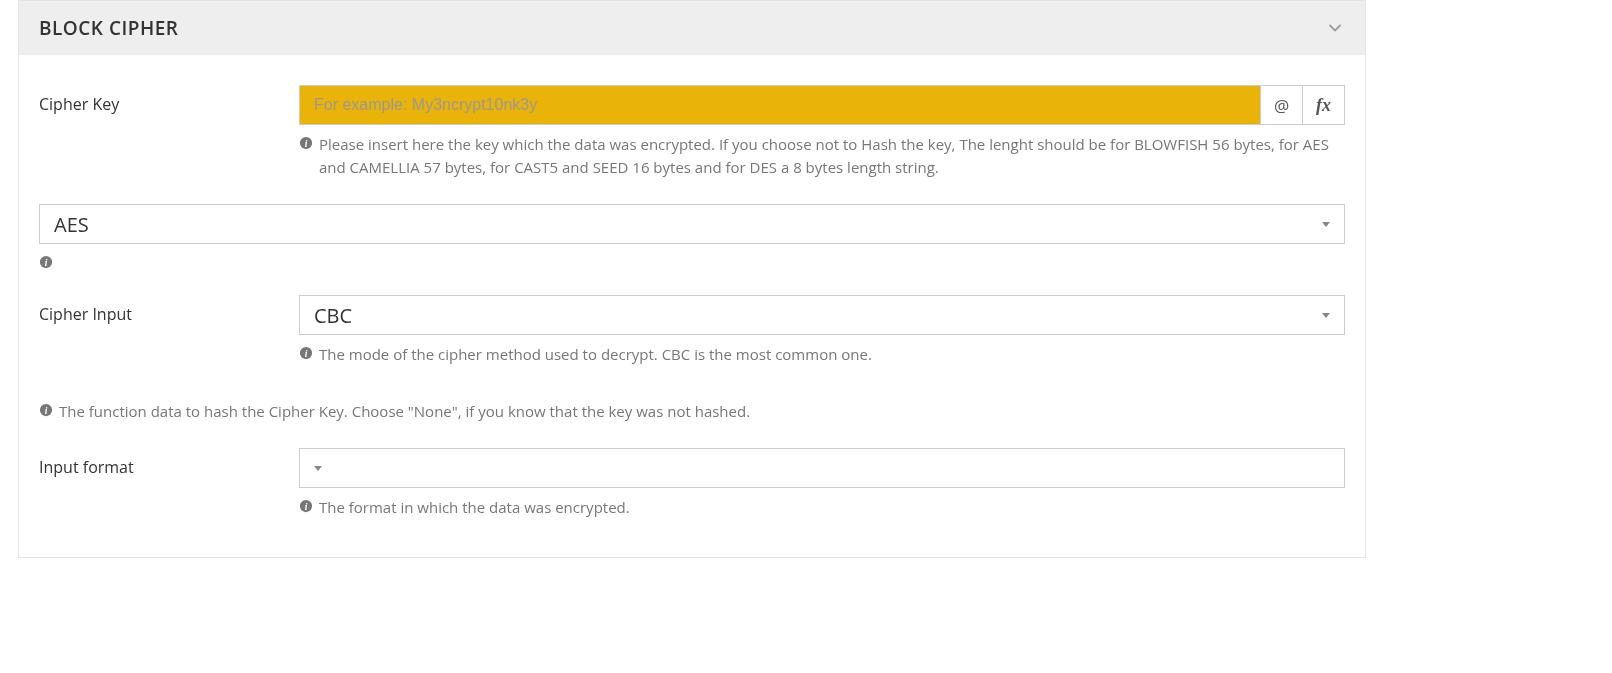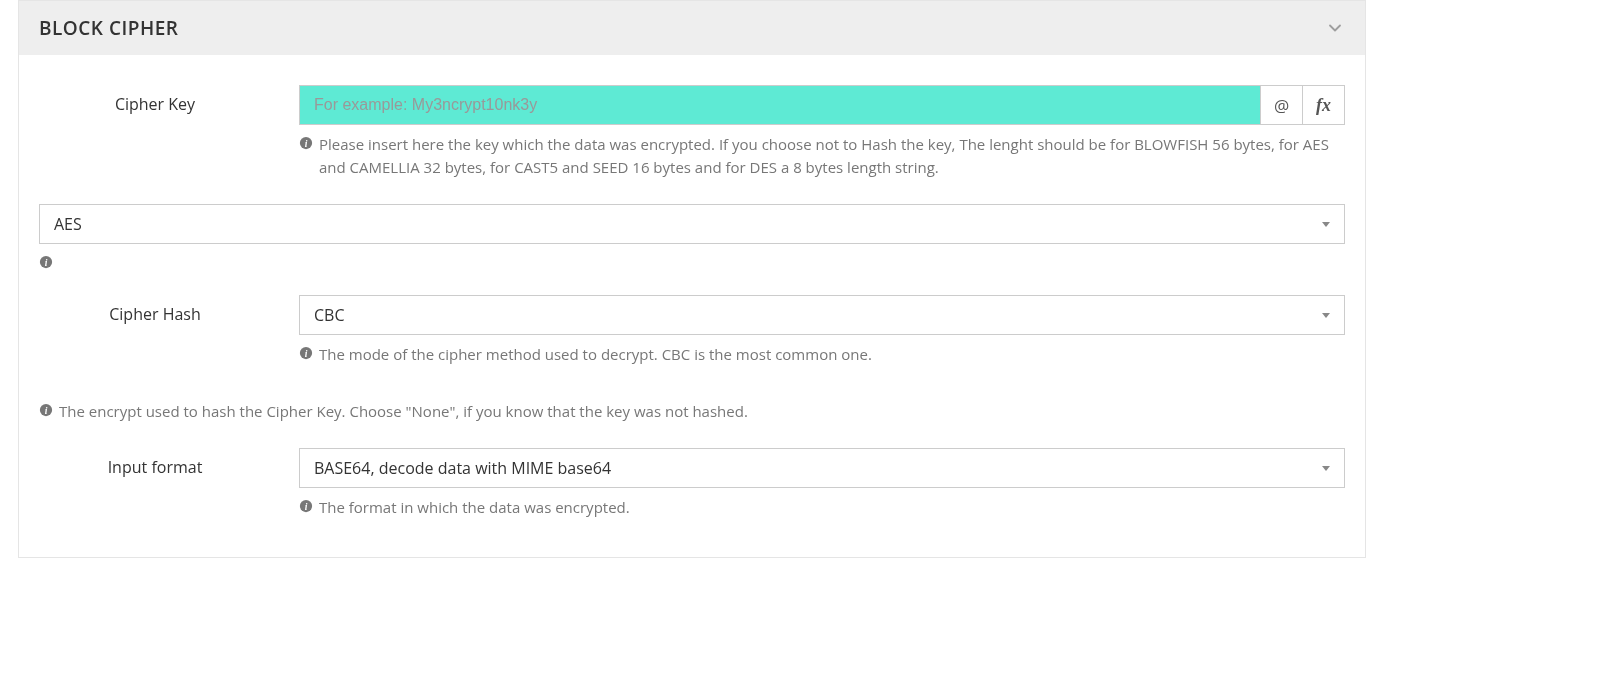--- a/index.html
+++ b/index.html
@@ -39,21 +39,21 @@
   }
   .form-row {
     display: flex;
     align-items: flex-start;
     margin-bottom: 26px;
   }
   .form-row:last-child { margin-bottom: 8px; }
   .form-label {
     width: 260px;
     min-width: 260px;
-    text-align: center;
+    text-align: left;
     padding-right: 28px;
     padding-top: 8px;
     color: #333;
     font-size: 16px;
   }
   .form-control-wrap {
     flex: 1;
     min-width: 0;
   }
   .input-group {
@@ -61,21 +61,21 @@
     width: 100%;
   }
   .text-input {
     flex: 1;
     height: 40px;
     border: 1px solid #cccccc;
     padding: 16px 14px;
     font-size: 16px;
     color: #555;
     outline: none;
-    background: #5eead4;
+    background: #eab308;
   }
   .text-input::placeholder { color: #999; }
   .addon-btn {
     width: 42px;
     height: 40px;
     border: 1px solid #cccccc;
     border-left: none;
     background: #ffffff;
     display: flex;
     align-items: center;
@@ -88,21 +88,21 @@
     font-family: "Times New Roman", serif;
     font-style: italic;
     font-size: 18px;
     font-weight: bold;
   }
   .select {
     width: 100%;
     height: 40px;
     border: 1px solid #cccccc;
     background: #ffffff;
-    font-size: 16px;
+    font-size: 20px;
     color: #333;
     display: flex;
     align-items: center;
     justify-content: space-between;
     padding: 0 14px;
     cursor: pointer;
   }
   .select .caret {
     width: 0; height: 0;
     border-left: 4px solid transparent;
@@ -153,21 +153,21 @@
               <span>fx</span>
             </div>
           </div>
           <div class="help">
             <span class="info-icon">
               <svg width="14" height="14" viewBox="0 0 16 16">
                   <circle cx="8" cy="8" r="7" fill="#777"></circle>
                   <text x="8" y="12" text-anchor="middle" font-size="11" font-family="Georgia, serif" font-style="italic" font-weight="bold" fill="#fff">i</text>
                 </svg>
             </span>
-            <span>Please insert here the key which the data was encrypted. If you choose not to Hash the key, The lenght should be for BLOWFISH 56 bytes, for AES and CAMELLIA 32 bytes, for CAST5 and SEED 16 bytes and for DES a 8 bytes length string.</span>
+            <span>Please insert here the key which the data was encrypted. If you choose not to Hash the key, The lenght should be for BLOWFISH 56 bytes, for AES and CAMELLIA 57 bytes, for CAST5 and SEED 16 bytes and for DES a 8 bytes length string.</span>
           </div>
         </div>
       </div>
 
       <div class="form-row">
         <div class="form-control-wrap">
           <div class="select">
             <span>AES</span>
             <span class="caret"></span>
           </div>
@@ -176,21 +176,21 @@
               <svg width="14" height="14" viewBox="0 0 16 16">
                   <circle cx="8" cy="8" r="7" fill="#777"></circle>
                   <text x="8" y="12" text-anchor="middle" font-size="11" font-family="Georgia, serif" font-style="italic" font-weight="bold" fill="#fff">i</text>
                 </svg>
             </span>
           </div>
         </div>
       </div>
 
       <div class="form-row">
-        <div class="form-label">Cipher Hash</div>
+        <div class="form-label">Cipher Input</div>
         <div class="form-control-wrap">
           <div class="select">
             <span>CBC</span>
             <span class="caret"></span>
           </div>
           <div class="help">
             <span class="info-icon">
               <svg width="14" height="14" viewBox="0 0 16 16">
                   <circle cx="8" cy="8" r="7" fill="#777"></circle>
                   <text x="8" y="12" text-anchor="middle" font-size="11" font-family="Georgia, serif" font-style="italic" font-weight="bold" fill="#fff">i</text>
@@ -203,30 +203,29 @@
 
       <div class="form-row">
         <div class="form-control-wrap">
           <div class="help">
             <span class="info-icon">
               <svg width="14" height="14" viewBox="0 0 16 16">
                   <circle cx="8" cy="8" r="7" fill="#777"></circle>
                   <text x="8" y="12" text-anchor="middle" font-size="11" font-family="Georgia, serif" font-style="italic" font-weight="bold" fill="#fff">i</text>
                 </svg>
             </span>
-            <span>The encrypt used to hash the Cipher Key. Choose "None", if you know that the key was not hashed.</span>
+            <span>The function data to hash the Cipher Key. Choose "None", if you know that the key was not hashed.</span>
           </div>
         </div>
       </div>
 
       <div class="form-row">
         <div class="form-label">Input format</div>
         <div class="form-control-wrap">
           <div class="select">
-            <span>BASE64, decode data with MIME base64</span>
             <span class="caret"></span>
           </div>
           <div class="help">
             <span class="info-icon">
               <svg width="14" height="14" viewBox="0 0 16 16">
                   <circle cx="8" cy="8" r="7" fill="#777"></circle>
                   <text x="8" y="12" text-anchor="middle" font-size="11" font-family="Georgia, serif" font-style="italic" font-weight="bold" fill="#fff">i</text>
                 </svg>
             </span>
             <span>The format in which the data was encrypted.</span>

